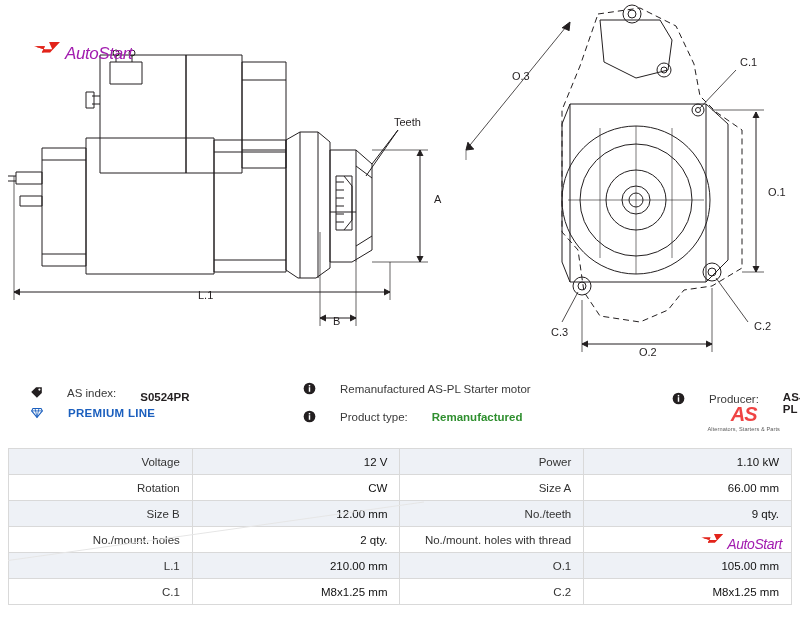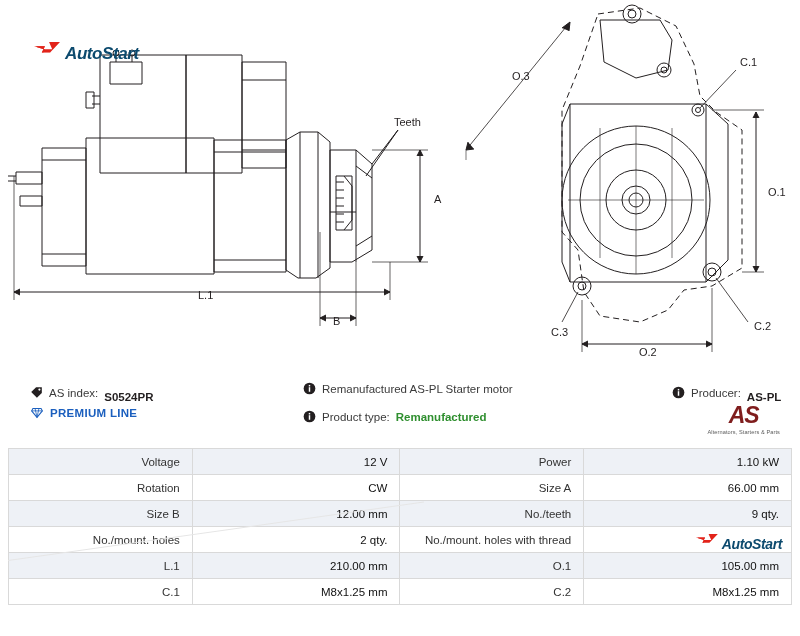--- a/index.html
+++ b/index.html
@@ -31,53 +31,53 @@
     background: #e2231a;
     clip-path: polygon(0% 18%, 42% 18%, 30% 44%, 62% 44%, 100% 0%, 58% 0%, 70% 30%, 38% 30%);
     position: relative;
   }
   .brand-mark-inner {
     position: absolute; inset: 0;
     background: #e2231a;
     clip-path: polygon(8% 10%, 50% 10%, 36% 45%, 66% 45%, 50% 92%, 50% 58%, 20% 58%);
   }
   .brand-text {
-    font-size: 17px; font-weight: bold; font-style: italic;
-    color: #0c4a6e; letter-spacing: -0.4px;
+    font-size: 17px; font-weight: normal; font-style: italic;
+    color: #a21caf; letter-spacing: -0.4px;
   }
 
   
   .info {
     position: absolute;
     top: 382px; left: 0;
     width: 800px; height: 62px;
     font-size: 11.5px;
   }
-  .info-row { position: absolute; display: flex; align-items: center; gap: 6px; }
+  .info-row { position: absolute; display: flex; align-items: center; gap: 24px; }
   .r1c1 { left: 30px; top: 0px; }
   .r1c2 { left: 303px; top: 0px; }
   .r1c3 { left: 672px; top: 0px; }
   .r2c1 { left: 30px; top: 24px; }
   .r2c2 { left: 303px; top: 28px; }
 
   .ico { display: inline-block; flex: 0 0 auto; }
   .ico svg { display: block; }
   .label-muted { color: #3a3a3a; }
   .bold { font-weight: bold; margin-top: 9px; }
   .green { color: #2f8f2f; font-weight: bold; }
   .blue { color: #1b5fbe; font-weight: bold; letter-spacing: 0.3px; }
 
   .as-logo {
     position: absolute;
     right: 20px; top: 22px;
     text-align: center;
   }
   .as-logo-main {
-    font-size: 23px; font-weight: bold; font-style: italic;
-    color: #7f1d1d; letter-spacing: -1px; line-height: 1;
+    font-size: 20px; font-weight: bold; font-style: italic;
+    color: #ef4444; letter-spacing: -1px; line-height: 1;
   }
   .as-logo-sub {
     font-size: 5.6px; color: #5b5b5b; letter-spacing: 0.1px; margin-top: 2px;
   }
 
   
   table.specs {
     position: absolute;
     top: 448px; left: 8px;
     width: 784px;

